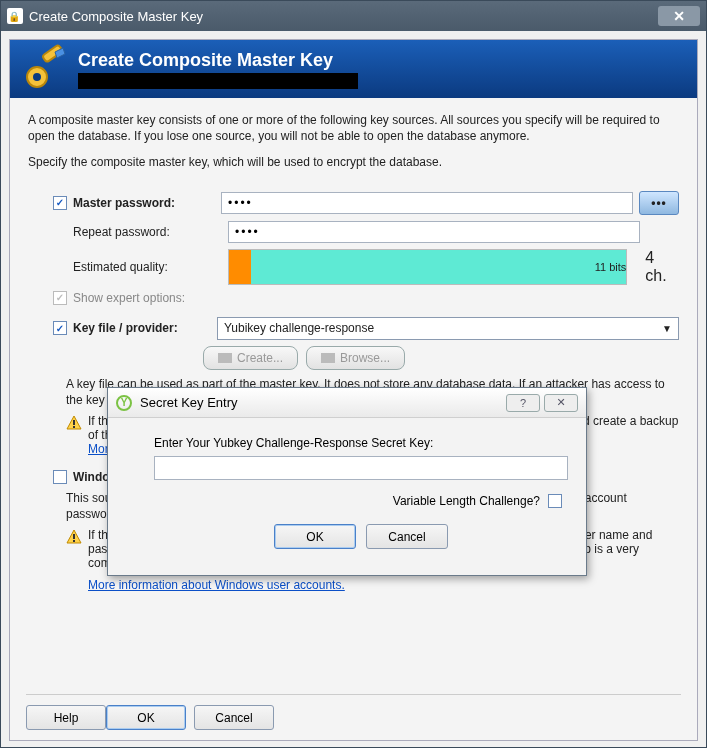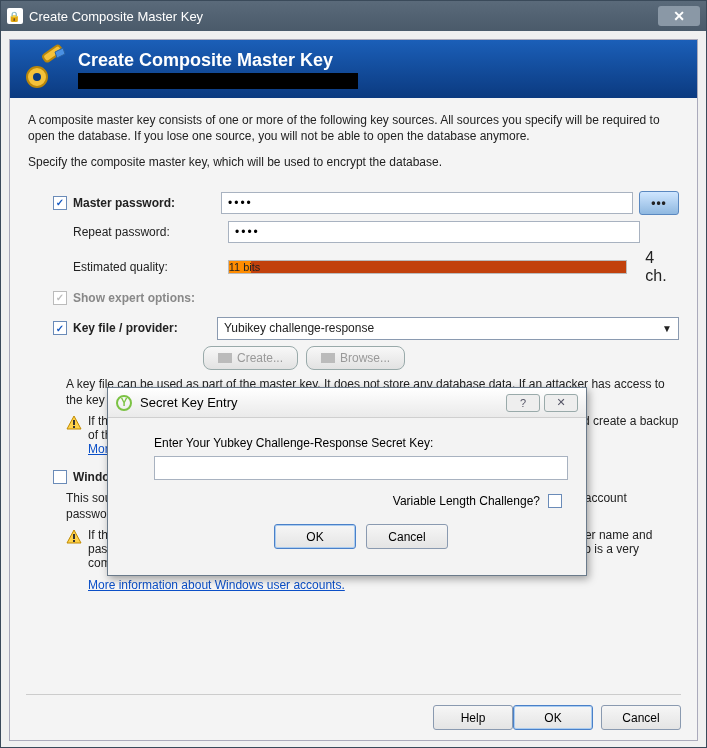--- a/index.html
+++ b/index.html
@@ -23,46 +23,46 @@
 .body .para { margin-bottom: 10px; line-height: 1.35; }
 
 .row { display: flex; align-items: center; margin-bottom: 6px; padding-left: 25px; }
 .row .labelcol { width: 175px; display: flex; align-items: center; }
 .row .fieldcol { flex: 1; display: flex; align-items: center; }
 
 .chk { width: 14px; height: 14px; border: 1px solid #6a8bb8; background: #fff; margin-right: 6px; display: flex; align-items: center; justify-content: center; font-size: 10px; color: #1558c0; }
 .chk.checked::after { content: "✓"; font-weight: bold; }
 .chk.disabled { border-color: #bbb; color: #bbb; }
 .bold { font-weight: bold; }
-.muted { color: #888; font-weight: bold; }
+.muted { color: #888; }
 
 .textinput { height: 22px; border: 1px solid #a8b2c0; background: #fff; padding: 2px 6px; font-size: 12px; letter-spacing: 2px; }
 .textinput.pw { width: 412px; }
 .icobtn { width: 40px; height: 24px; margin-left: 6px; background: linear-gradient(to bottom,#cfe6ff,#8fb8e0); border: 1px solid #5a88c0; border-radius: 3px; display: flex; align-items: center; justify-content: center; cursor: pointer; font-weight: bold; letter-spacing: 1px; }
 
-.quality-bar { width: 412px; height: 14px; border: 1px solid #bbb; background: #c2410c; position: relative; display: flex; align-items: center; justify-content: flex-start; font-size: 11px; }
+.quality-bar { width: 412px; height: 36px; border: 1px solid #bbb; background: #5eead4; position: relative; display: flex; align-items: center; justify-content: flex-end; font-size: 11px; }
 .quality-bar .fill { position: absolute; left: 0; top: 0; bottom: 0; width: 22px; background: #ff8c00; }
 .quality-bar .qtext { position: relative; z-index: 1; }
 .chtext { margin-left: 18px; font-size: 16px; }
 
 .combo { width: 462px; height: 23px; border: 1px solid #8a9ab0; background: #fff; display: flex; align-items: center; padding: 0 6px; justify-content: space-between; cursor: pointer; }
 .combo .arrow { font-size: 10px; }
 
 .kf-buttons { margin: 6px 0 6px 175px; display: flex; gap: 8px; }
 .btn { height: 24px; padding: 0 14px; background: linear-gradient(to bottom,#f8f8f8,#e2e2e2); border: 1px solid #9aa; border-radius: 8px; font-size: 12px; cursor: pointer; display: inline-flex; align-items: center; gap: 5px; }
 .btn.disabled { color: #999; cursor: default; }
 .btn .mini { width: 14px; height: 10px; background: #bbb; display: inline-block; }
 
 .note { margin-left: 38px; margin-bottom: 6px; line-height: 1.35; }
 .warnrow { display: flex; margin-left: 38px; margin-bottom: 4px; }
 .warnicon { width: 16px; height: 16px; margin-right: 6px; margin-top: 1px; flex-shrink: 0; }
 .warnicon svg { width: 16px; height: 16px; }
 .link { color: #0b4fc7; text-decoration: underline; cursor: pointer; }
 
-.bottom { position: absolute; bottom: 10px; left: 16px; right: 16px; display: flex; justify-content: flex-end; border-top: 1px solid #ccc; padding-top: 10px; }
+.bottom { position: absolute; bottom: 10px; left: 16px; right: 16px; display: flex; justify-content: flex-start; border-top: 1px solid #ccc; padding-top: 10px; }
 .bottom .right { display: flex; gap: 8px; }
 .mainbtn { width: 80px; height: 25px; border: 1px solid #8a9ab0; background: linear-gradient(to bottom,#f6f6f6,#e4e4e4); border-radius: 3px; font-size: 12px; cursor: pointer; }
 .mainbtn.primary { border-color: #4a80c8; box-shadow: 0 0 0 1px #aaccf0 inset; }
 
 
 .modal { position: absolute; left: 107px; top: 387px; width: 480px; background: #f3f3f3; border: 1px solid #6a7a8a; box-shadow: 2px 3px 8px rgba(0,0,0,.35); }
 .modal .mtitle { height: 30px; display: flex; align-items: center; padding: 0 8px; background: linear-gradient(to bottom,#fff,#eaeaea); border-bottom: 1px solid #cfcfcf; font-size: 13px; }
 .modal .mtitle .micon { width: 16px; height: 16px; border: 2px solid #7bc243; border-radius: 50%; color: #7bc243; font-size: 10px; display: flex; align-items: center; justify-content: center; margin-right: 8px; font-weight: bold; }
 .modal .mtitle .mtitlebtns { margin-left: auto; display: flex; gap: 4px; }
 .modal .mtitle .mtb { width: 34px; height: 18px; border: 1px solid #9aa; border-radius: 3px; background: #eee; display: flex; align-items: center; justify-content: center; font-size: 11px; cursor: pointer; color: #556; }

